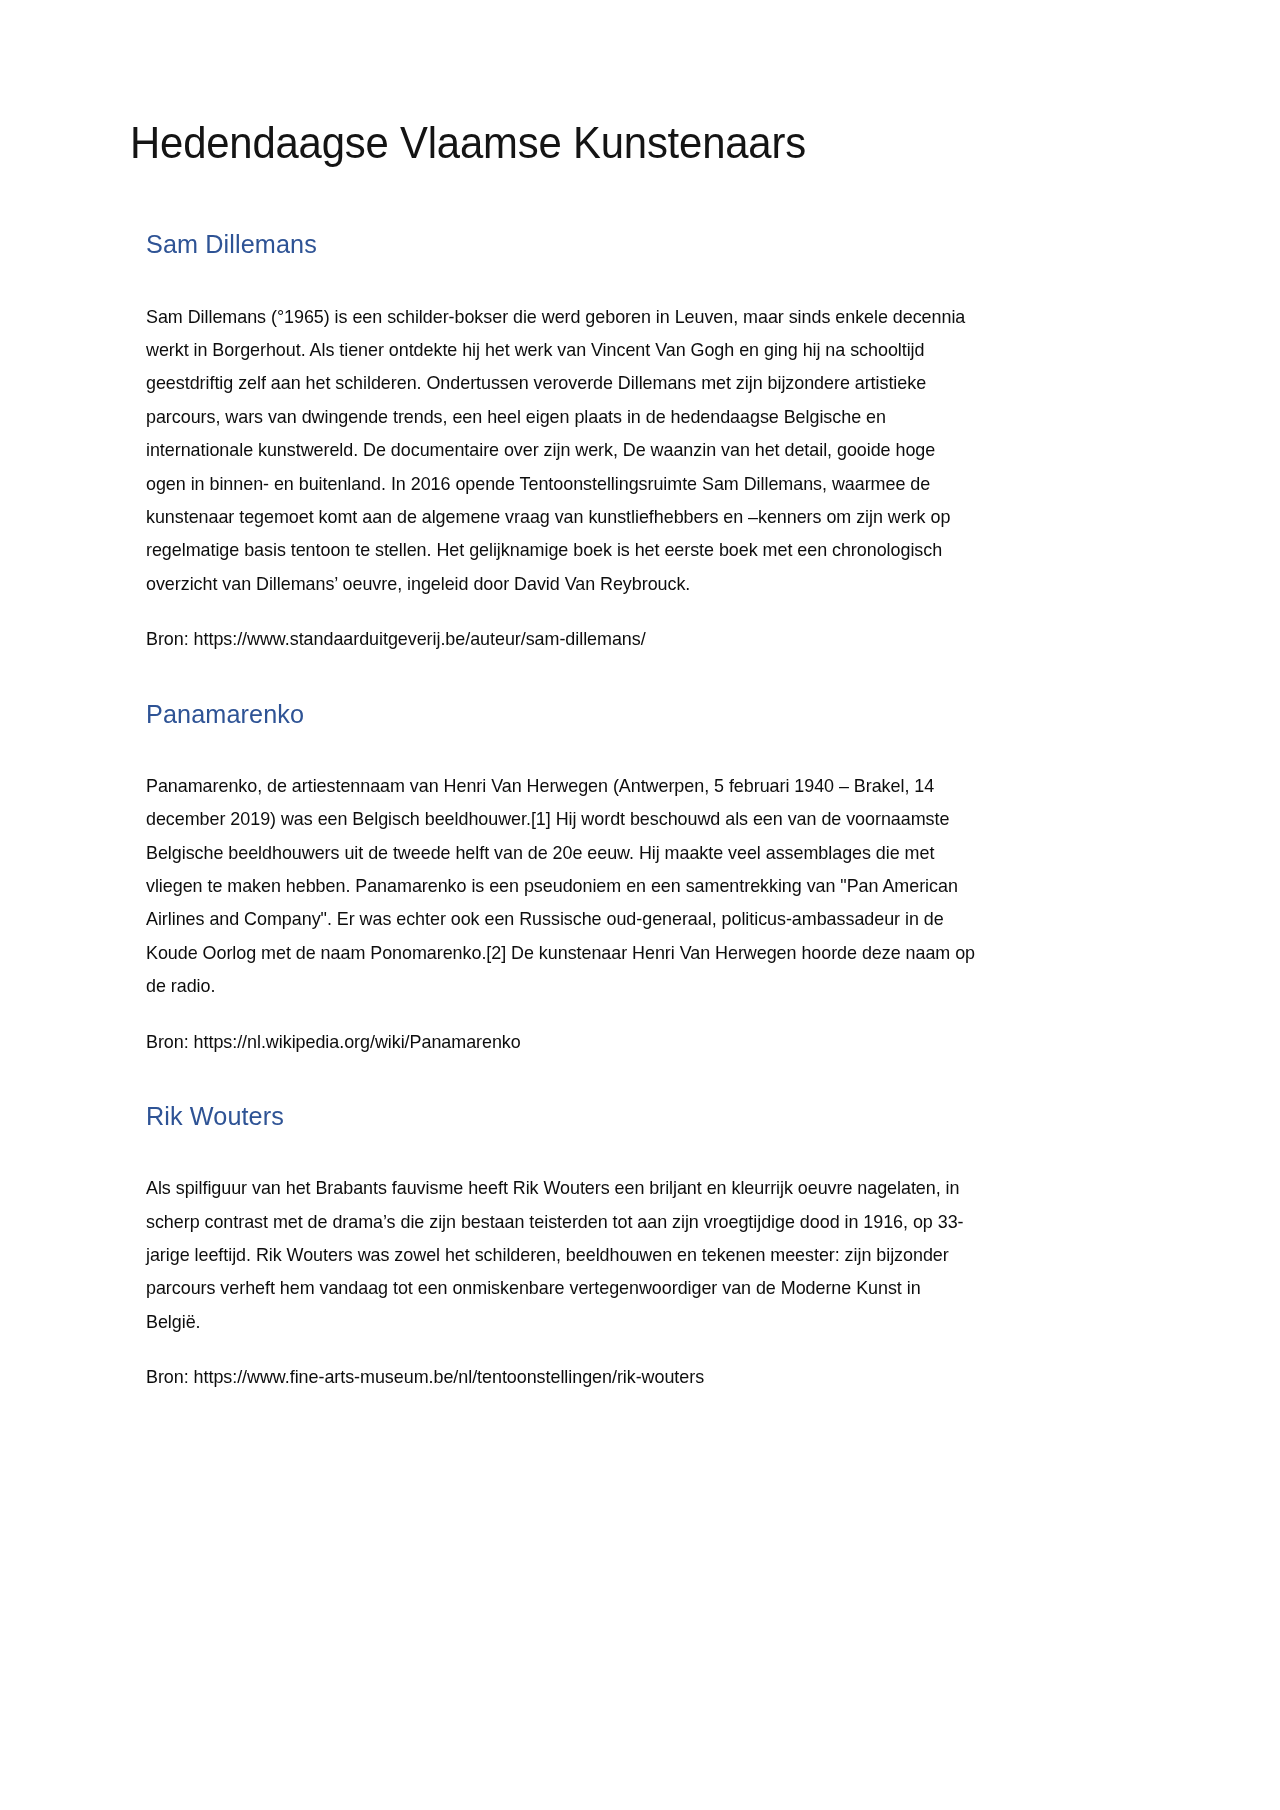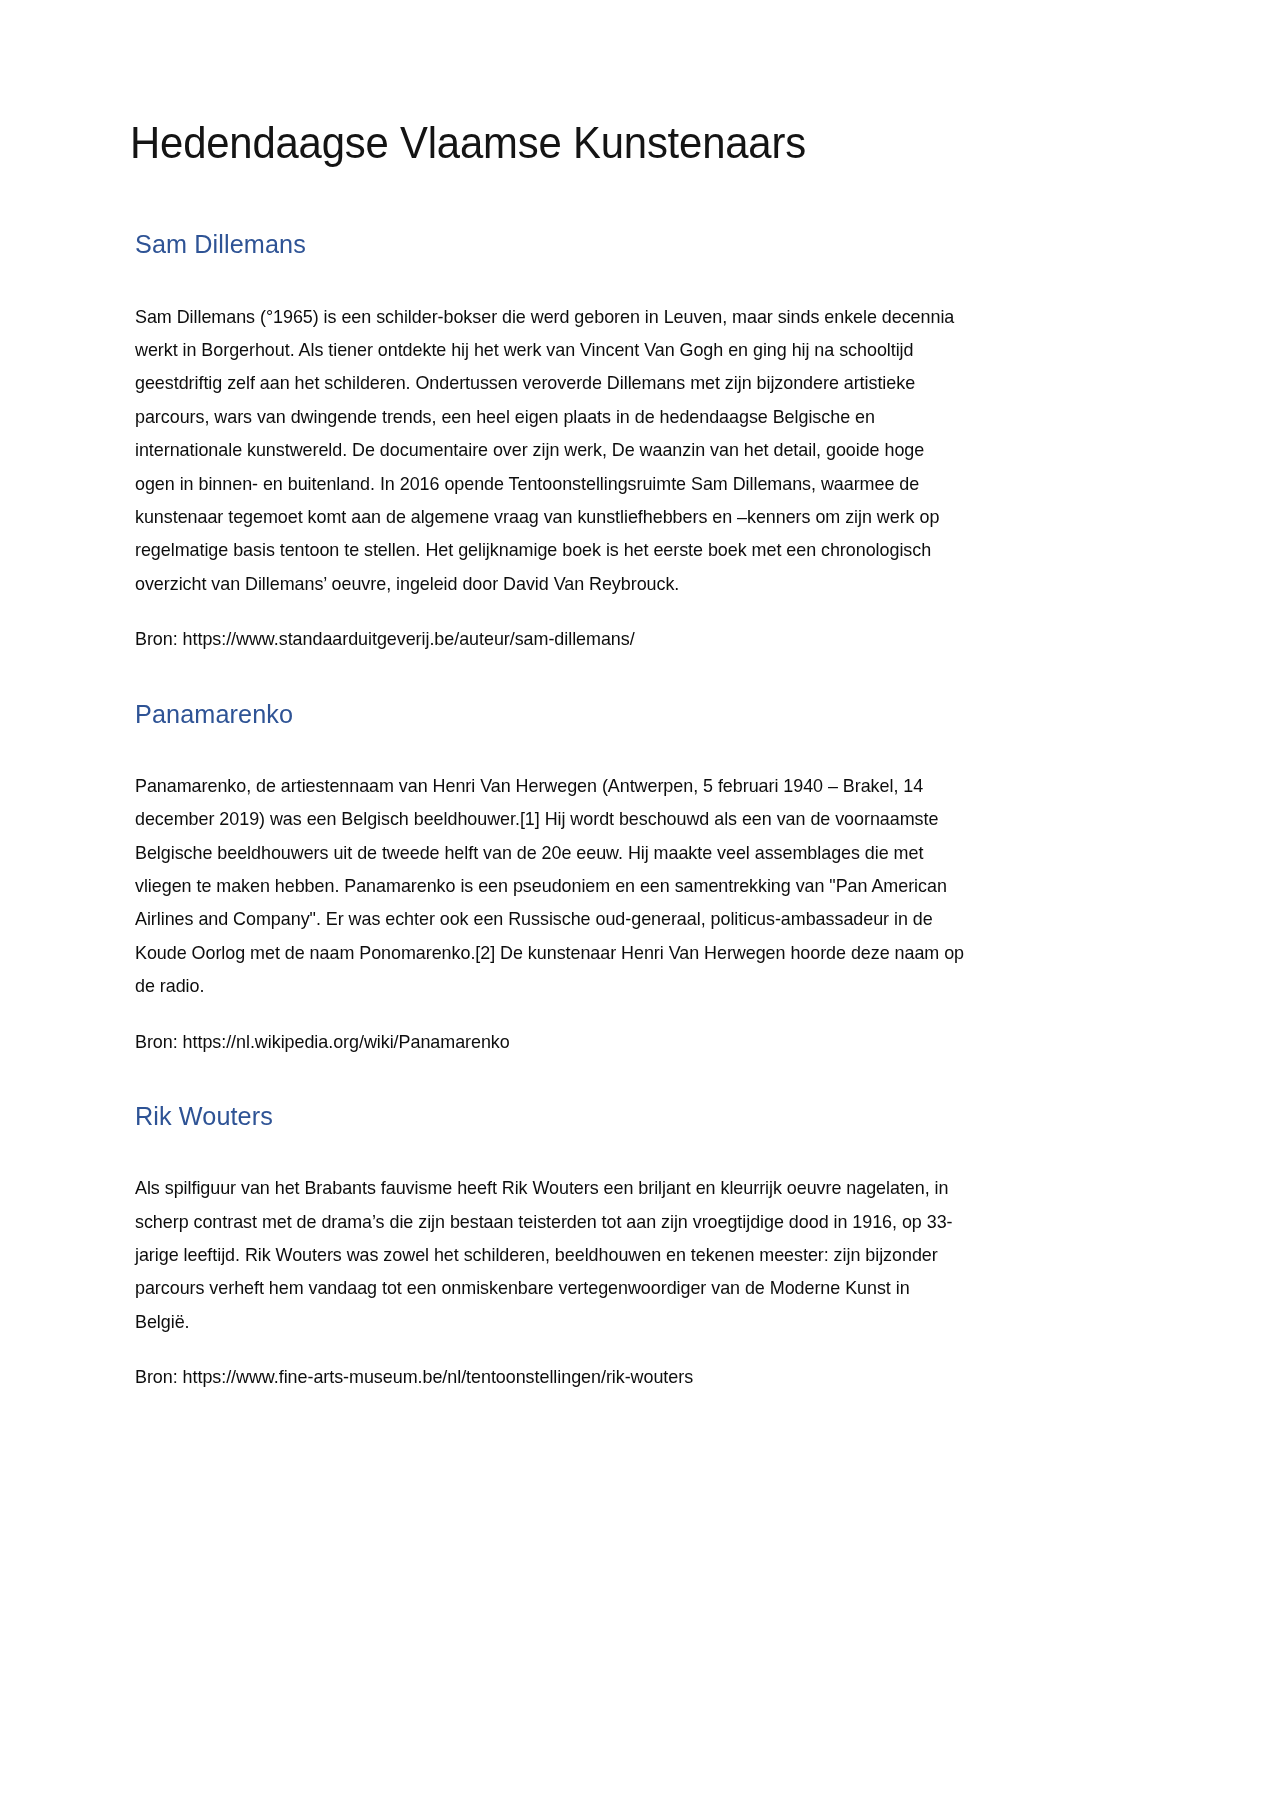--- a/index.html
+++ b/index.html
@@ -36,21 +36,21 @@
     font-weight: 400;
     color: #141414;
     margin: 0;
     padding-top: 118px;
     letter-spacing: -0.2px;
     transform: scaleX(0.93);
     transform-origin: left center;
     white-space: nowrap;
   }
   .section {
-    margin: 5px;
+    margin: 16px;
   }
   .section-heading {
     font-size: 26px;
     line-height: 1.2;
     font-weight: 400;
     color: #2e5395;
     margin: 0;
     letter-spacing: 0.1px;
     transform: scaleX(0.97);
     transform-origin: left center;

